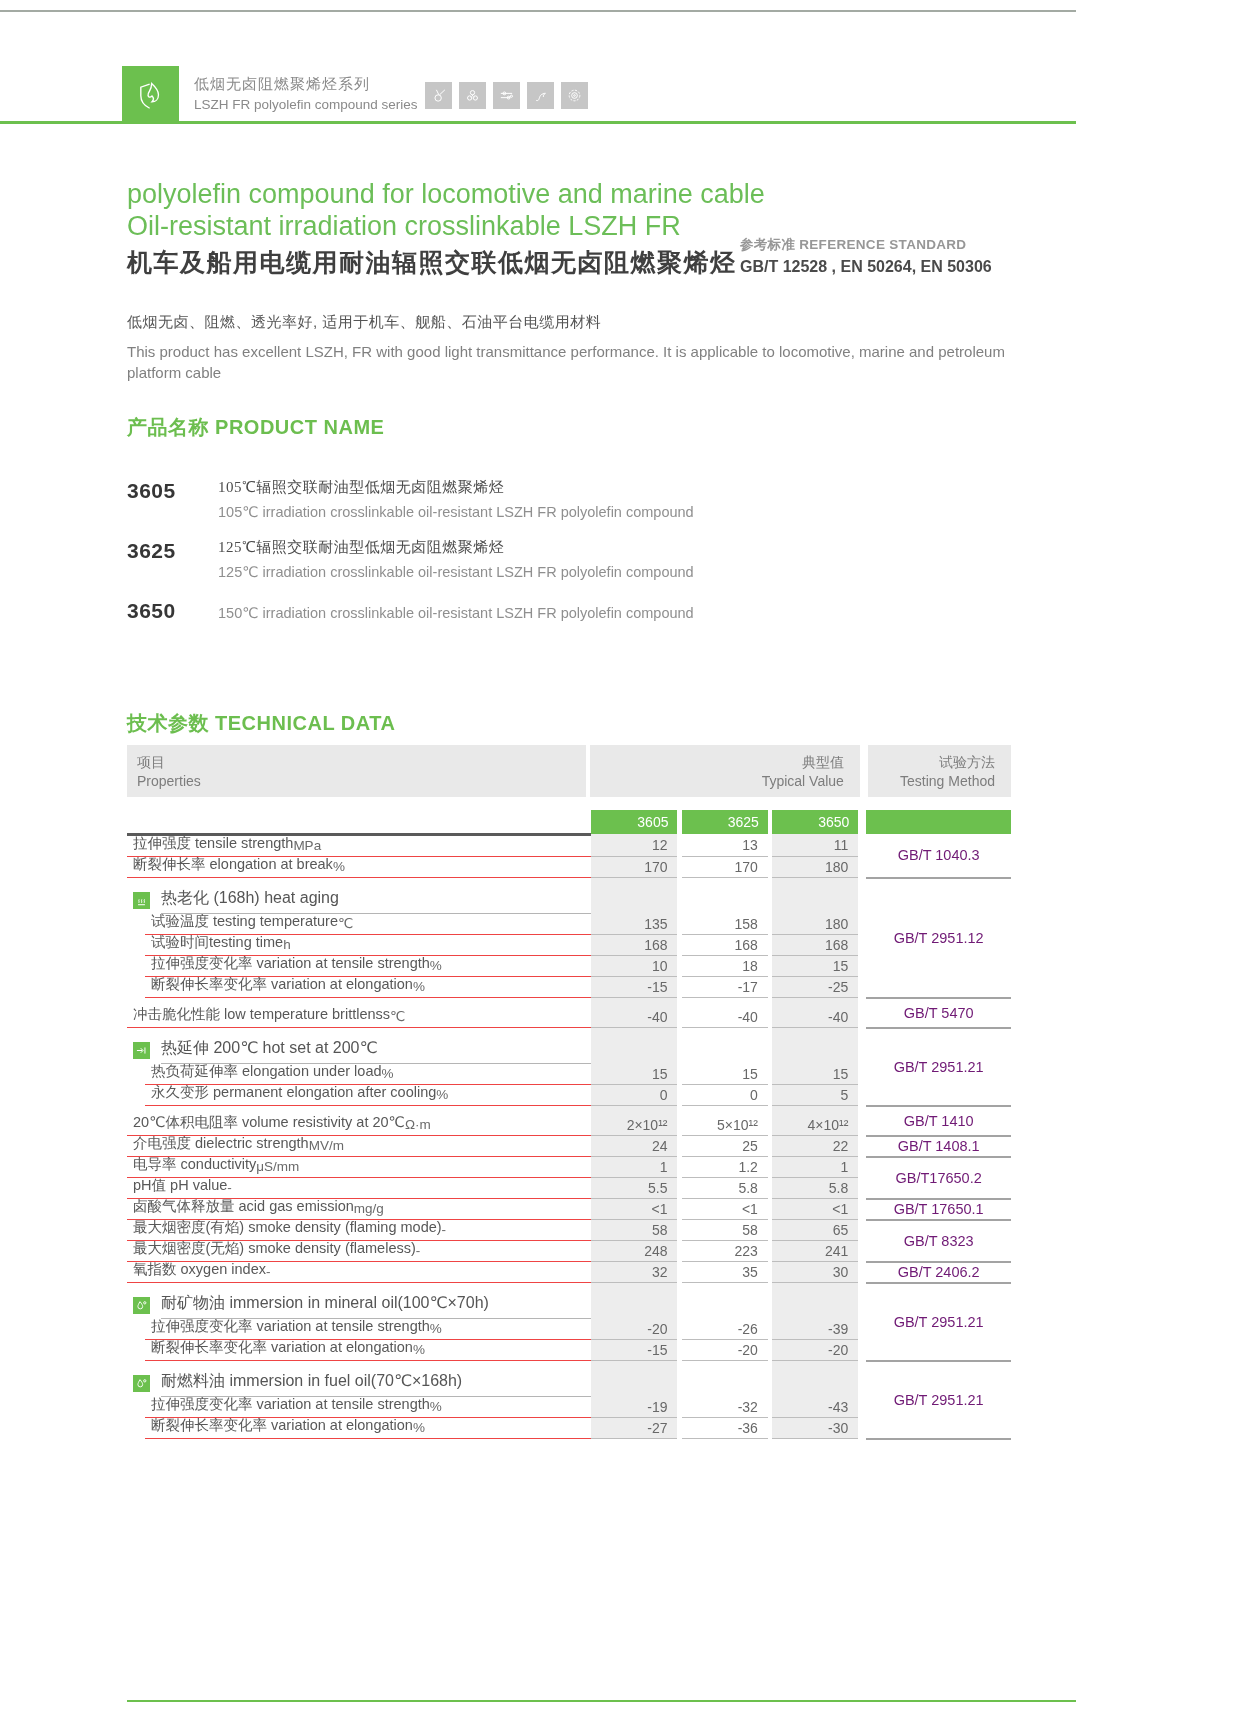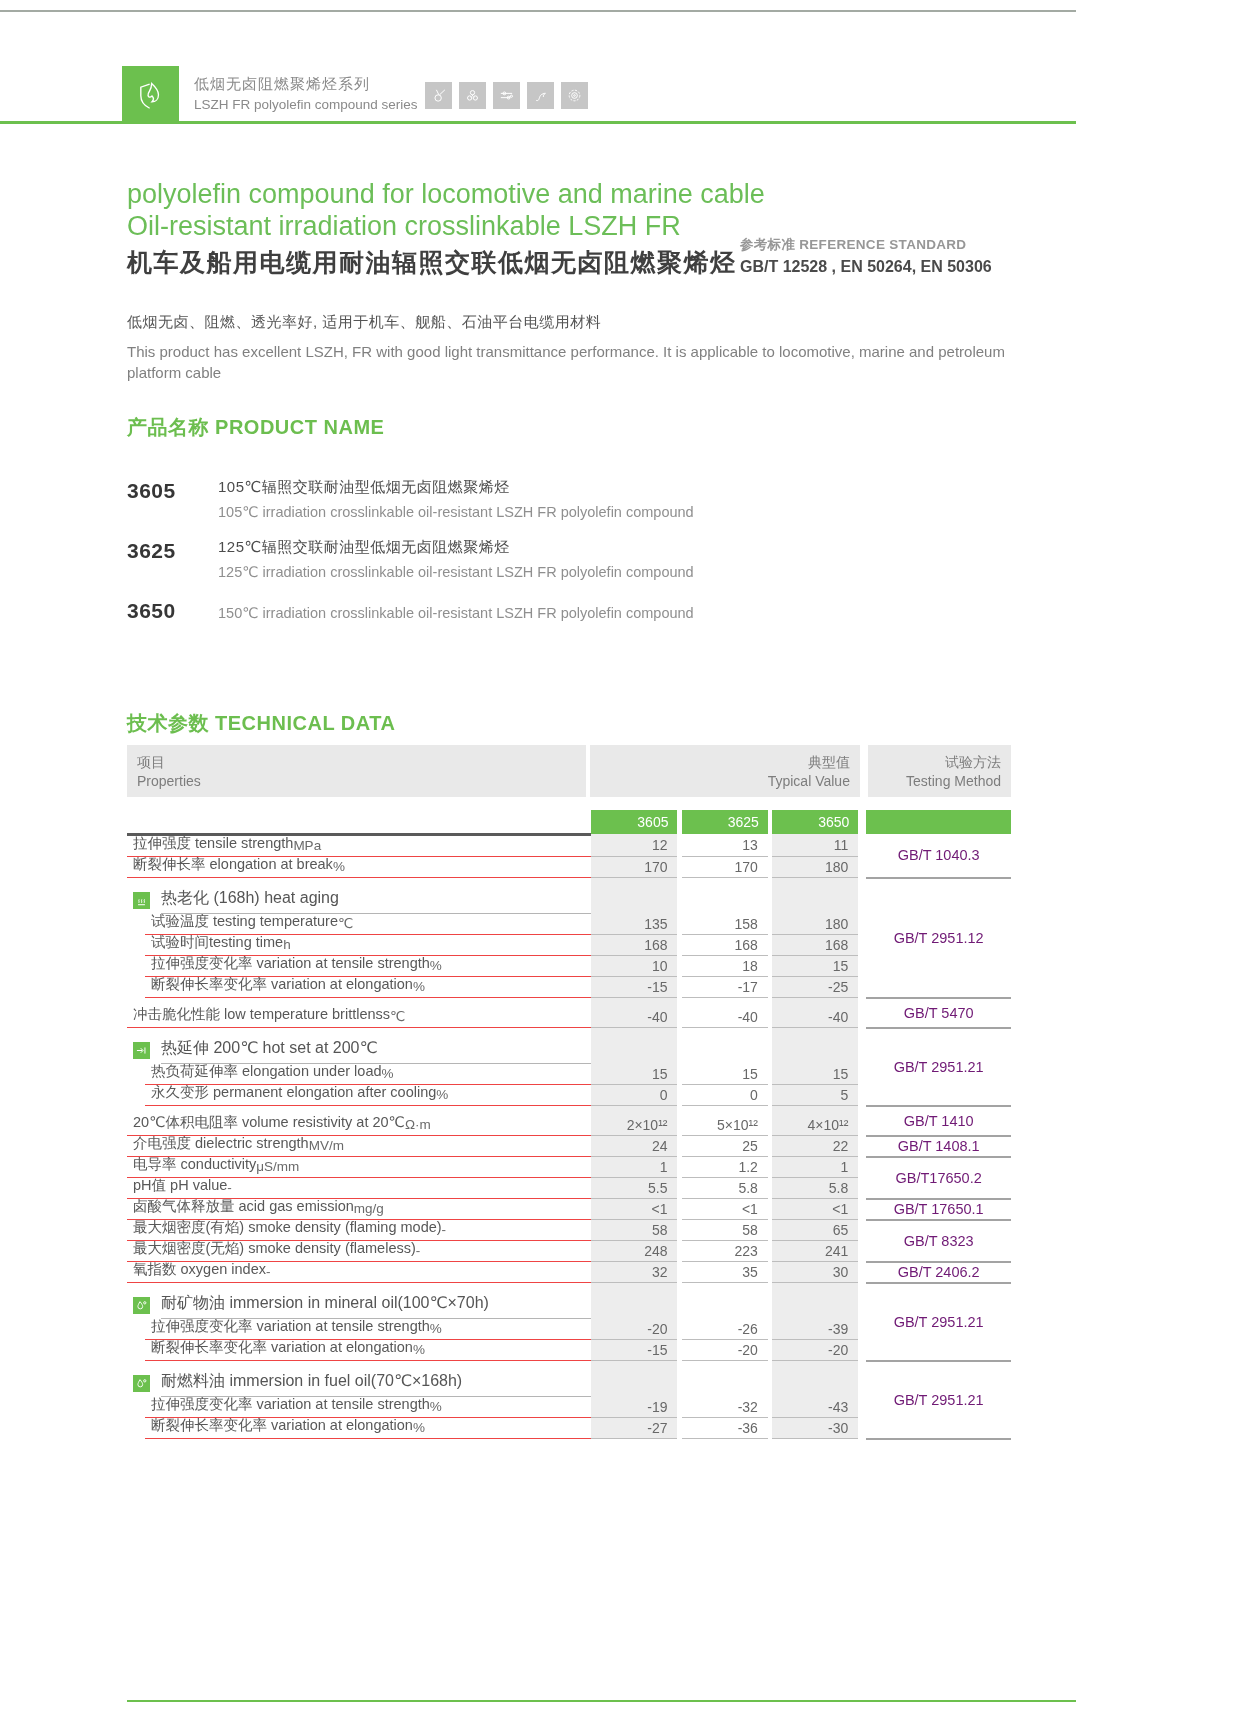--- a/index.html
+++ b/index.html
@@ -26,26 +26,26 @@
   .desc .zh{font-size:15px;color:#555;margin-bottom:9px;letter-spacing:.5px;}
   .desc .en{font-size:15px;color:#808080;line-height:21px;}
 
   .sec-h{position:absolute;left:127px;font-size:20px;font-weight:bold;color:#6cbe4f;letter-spacing:.5px;}
   .sec-h .en{font-weight:bold;}
   #ph{top:414px;} #th{top:710px;}
 
   .products{position:absolute;left:127px;top:478px;}
   .pitem{display:flex;margin-bottom:14px;min-height:46px;}
   .pcode{width:91px;font-size:21px;font-weight:bold;color:#363636;letter-spacing:.5px;padding-top:1px;}
-  .pzh{font-size:15px;color:#4c4c4c;letter-spacing:.5px;}
+  .pzh{font-size:15px;color:#4c4c4c;letter-spacing:.5px;font-family:Liberation Serif, serif;}
   .pen{font-size:14.5px;color:#8f8f8f;margin-top:7px;}
 
   .ttable{position:absolute;left:127px;top:745px;width:884px;}
   .hboxes{display:flex;}
-  .hbox{background:#e9e9e9;height:52px;box-sizing:border-box;padding:8px 10px 0 10px;
+  .hbox{background:#e9e9e9;height:52px;box-sizing:border-box;padding:8px 16px 0 10px;
         font-size:14px;color:#7d7d7d;line-height:19px;}
   .hb1{width:462px;} .hb2{width:272px;margin-left:4px;text-align:right;}
   .hb3{width:144px;margin-left:8px;text-align:right;}
 
   table{border-collapse:collapse;table-layout:fixed;width:884px;margin-top:13px;}
   td{padding:0;font-size:14.5px;}
   tr.mrow{height:24px;}
   td.pm{border-bottom:3px solid #5a5a5a;}
   td.mdl{background:#6cc04e;color:#fff;text-align:right;padding-right:9px;font-size:14px;}
   td.mbar{background:#6cc04e;}

